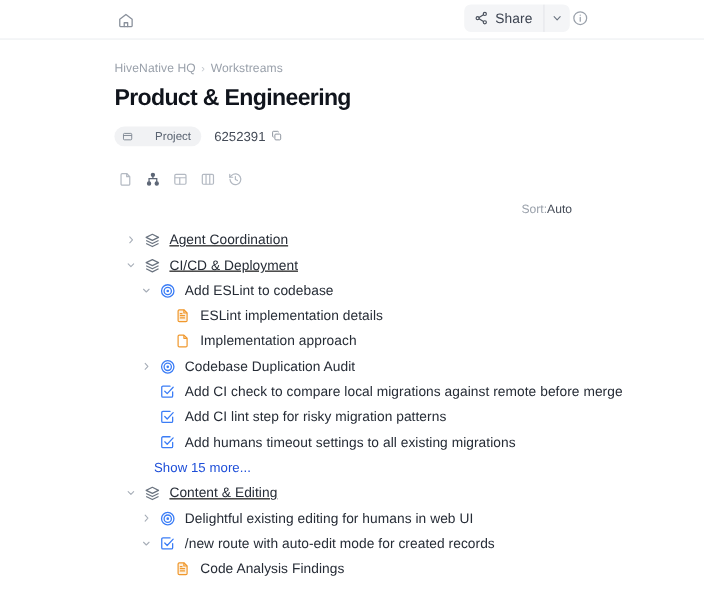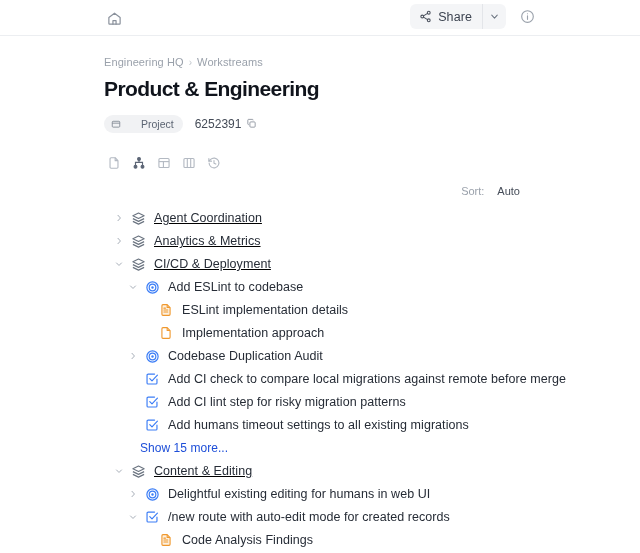--- a/index.html
+++ b/index.html
@@ -25,21 +25,21 @@
     position: absolute;
     left: 104px; top: 8px;
     width: 20px; height: 20px;
     display: flex; align-items: center; justify-content: center;
     border-radius: 4px;
     cursor: pointer;
   }
   .topbar-right {
     position: absolute;
     right: 104px; top: 4px;
-    display: flex; align-items: center; gap: 12px;
+    display: flex; align-items: center; 
   }
   .share-group {
     display: flex; align-items: stretch;
     background: #f4f5f7;
     border-radius: 6px;
     height: 25px;
     overflow: hidden;
   }
   .share-main {
     display: flex; align-items: center; gap: 6px;
@@ -124,21 +124,21 @@
     margin-top: 12px;
     display: flex; justify-content: flex-end;
     padding-right: 16px;
   }
   .sort-ctl {
     font-size: 11px;
     cursor: pointer;
     white-space: nowrap;
   }
   .sort-key { color: #9aa1ab; }
-  .sort-val { color: #454c58; margin-left: 13px; }
+  .sort-val { color: #454c58; margin-left: 0; }
 
   
   .tree { margin-top: 10px; }
   .row {
     display: flex;
     align-items: center;
     height: 23px;
     position: relative;
   }
   .chev {
@@ -222,21 +222,21 @@
             <circle cx="12" cy="7.6" r=".95" fill="#9aa1ab" stroke="none"></circle>
         </svg>
       </span>
     </div>
   </div>
 </div>
 
 <div class="page">
 
   <div class="breadcrumb">
-    <span class="crumb">Engineering HQ</span>
+    <span class="crumb">HiveNative HQ</span>
     <span class="crumb-sep">›</span>
     <span class="crumb">Workstreams</span>
   </div>
 
   <h1 class="title">Product &amp; Engineering</h1>
 
   <div class="meta-row">
     <span class="badge">
       <span>
         <svg width="10" height="10" viewBox="0 0 24 24" fill="none" stroke="#7c848f" stroke-width="2" stroke-linejoin="round">
@@ -317,35 +317,20 @@
         <path d="M12 3.2 21 7.6 12 12 3 7.6z"></path>
             <path d="M3 12.2 12 16.6 21 12.2"></path>
             <path d="M3 16.6 12 21 21 16.6"></path>
           </svg>
         </span>
         <span class="row-label">Agent Coordination</span>
       </div>
       <div class="row level0">
         <span class="chev">
     <svg width="10" height="10" viewBox="0 0 24 24" fill="none" stroke="#a7aeb8" stroke-width="2.4" stroke-linecap="round" stroke-linejoin="round">
-            <polyline points="9.5 5.5 15.5 12 9.5 18.5"></polyline>
-          </svg>
-        </span>
-        <span class="row-icon">
-          <svg width="15" height="15" viewBox="0 0 24 24" fill="none" stroke="#6b7480" stroke-width="1.8" stroke-linejoin="round">
-        <path d="M12 3.2 21 7.6 12 12 3 7.6z"></path>
-            <path d="M3 12.2 12 16.6 21 12.2"></path>
-            <path d="M3 16.6 12 21 21 16.6"></path>
-          </svg>
-        </span>
-        <span class="row-label">Analytics &amp; Metrics</span>
-      </div>
-      <div class="row level0">
-        <span class="chev">
-    <svg width="10" height="10" viewBox="0 0 24 24" fill="none" stroke="#a7aeb8" stroke-width="2.4" stroke-linecap="round" stroke-linejoin="round">
             <polyline points="6 9.5 12 15.5 18 9.5"></polyline>
           </svg>
         </span>
         <span class="row-icon">
           <svg width="15" height="15" viewBox="0 0 24 24" fill="none" stroke="#6b7480" stroke-width="1.8" stroke-linejoin="round">
         <path d="M12 3.2 21 7.6 12 12 3 7.6z"></path>
             <path d="M3 12.2 12 16.6 21 12.2"></path>
             <path d="M3 16.6 12 21 21 16.6"></path>
           </svg>
         </span>

